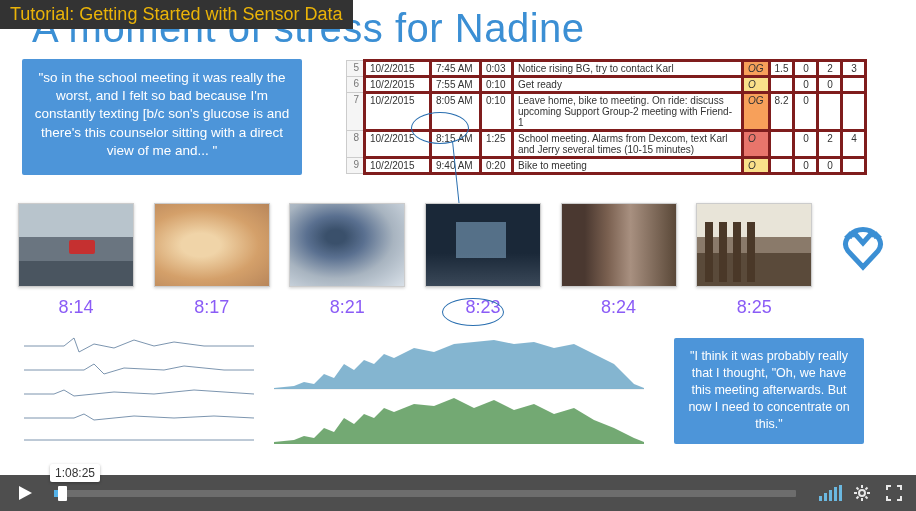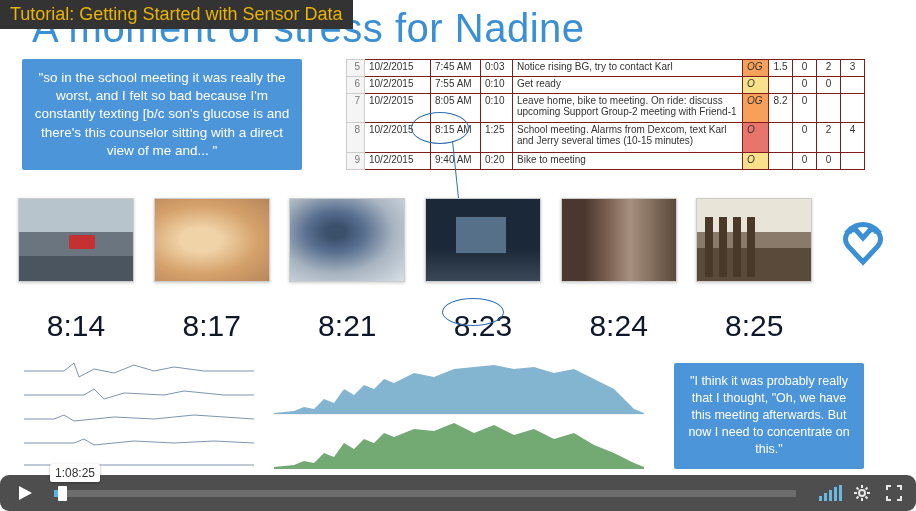--- a/index.html
+++ b/index.html
@@ -3,21 +3,21 @@
 <meta charset="utf-8">
 <style>
 * { margin: 0; padding: 0; box-sizing: border-box; }
 body { font-family: -apple-system, Helvetica, Arial, sans-serif; background: #fff; width: 916px; height: 511px; overflow: hidden; position: relative; }
 .overlay-title { position: absolute; top: 0; left: 0; background: #333; color: #eab308; font-size: 18px; font-weight: 500; padding: 4px 10px; z-index: 10; }
 .slide { position: absolute; top: 0; left: 0; width: 916px; height: 475px; padding: 0 14px; background: #fff; }
 .slide-title { font-size: 40px; font-weight: 300; color: #3b8fd4; margin-top: 6px; margin-left: 18px; letter-spacing: 0.5px; }
 .top-row { display: flex; margin-top: 8px; }
 .quote1 { width: 280px; background: #4d95d9; color: #fff; font-size: 13.5px; text-align: center; padding: 10px 12px; border-radius: 2px; line-height: 1.35; margin-left: 8px; }
 .tbl { margin-left: 44px; border-collapse: collapse; font-size: 10px; color: #333; }
-.tbl td { border: 1px solid #7f1d1d; padding: 1px 4px; vertical-align: top; }
+.tbl td { border: 3px solid #7f1d1d; padding: 1px 4px; vertical-align: top; }
 .tbl .num { width: 18px; text-align: right; background: #f5f5f5; color: #777; border: 1px solid #ccc; }
 .tbl .date { width: 66px; }
 .tbl .time { width: 50px; }
 .tbl .dur { width: 32px; }
 .tbl .desc { width: 230px; }
 .tbl .tag { width: 26px; font-style: italic; }
 .tbl .v { width: 24px; text-align: center; }
 .bg-orange { background: #f7a05a; }
 .bg-yellow { background: #f9e08a; }
 .bg-red { background: #e8756b; }
@@ -26,29 +26,29 @@
 .thumb { width: 116px; height: 84px; background: #999; border: 1px solid #ccc; box-shadow: 0 1px 3px rgba(0,0,0,0.2); }
 .t1 { background: linear-gradient(#b8c4cc 40%, #6a7580 40%, #6a7580 70%, #4a5560 70%); position: relative; }
 .t1::after { content:""; position:absolute; left:50px; top:36px; width:26px; height:14px; background:#c53030; border-radius:2px; }
 .t2 { background: radial-gradient(ellipse at 40% 50%, #f0d4a8 20%, #d4a06a 60%, #b8865a 100%); }
 .t3 { background: radial-gradient(ellipse at 40% 40%, #3a506b 10%, #5a7090 30%, #a8b4c0 60%, #d8e0e8 100%); }
 .t4 { background: linear-gradient(#1a2838 60%, #3a4858 100%); position: relative; }
 .t4::after { content:""; position:absolute; left:30px; top:18px; width:50px; height:36px; background:#8fb8d8; opacity:0.5; }
 .t5 { background: linear-gradient(90deg, #4a3830 20%, #7a6050 40%, #a89080 60%, #5a4838 100%); }
 .t6 { background: linear-gradient(#e8e4d8 40%, #8a7a6a 40%, #8a7a6a 60%, #5a4a3a 60%); position:relative; }
 .t6::before { content:""; position:absolute; left:8px; top:18px; width:8px; height:60px; background:#4a3828; box-shadow: 14px 0 #4a3828, 28px 0 #4a3828, 42px 0 #4a3828; }
-.time-label { font-size: 30px; font-weight: 300; color: #0f172a; margin-top: 27px; }
+.time-label { font-size: 18px; font-weight: 300; color: #8b5cf6; margin-top: 10px; }
 .heart-icon { margin-left: 4px; margin-top: 20px; }
 .circle-ann { position: absolute; border: 1.5px solid #2a6fb0; border-radius: 50%; }
 .line-ann { position: absolute; border-left: 1.5px solid #2a6fb0; }
 .bottom-row { display: flex; margin-top: 16px; }
 .sensor-block { width: 230px; height: 110px; margin-left: 10px; position: relative; }
 .area-chart { width: 370px; height: 110px; margin-left: 20px; position: relative; }
 .quote2 { width: 190px; background: #4d95d9; color: #fff; font-size: 12.5px; text-align: center; padding: 10px 10px; border-radius: 2px; line-height: 1.35; margin-left: 30px; margin-top: 4px; }
-.player { position: absolute; bottom: 0; left: 0; width: 916px; height: 36px; background: #4e4e4e; display: flex; align-items: center; padding: 0 10px; border-radius: 9px; }
+.player { position: absolute; bottom: 0; left: 0; width: 916px; height: 36px; background: #4e4e4e; display: flex; align-items: center; padding: 0 10px; }
 .play-btn { width: 30px; height: 30px; display: flex; align-items: center; justify-content: center; cursor: pointer; }
 .progress { flex: 1; height: 7px; background: rgba(255,255,255,0.18); margin: 0 14px; position: relative; border-radius: 1px; cursor: pointer; }
 .progress-fill { position: absolute; left: 0; top: 0; height: 100%; width: 0.6%; background: #55b2e8; }
 .knob { position: absolute; left: 0.6%; top: -4px; width: 9px; height: 15px; background: #fff; border-radius: 1px; }
 .tooltip { position: absolute; left: -4px; top: -26px; background: #fff; color: #333; font-size: 12px; padding: 2px 5px; border-radius: 2px; box-shadow: 0 1px 3px rgba(0,0,0,0.3); }
 .ctrl { width: 24px; height: 24px; display: flex; align-items: center; justify-content: center; margin-left: 8px; cursor: pointer; }
 .vol-bars { display: flex; align-items: flex-end; gap: 2px; height: 16px; }
 .vol-bars span { width: 3px; background: #6bb8e0; }
 </style>
 </head>

